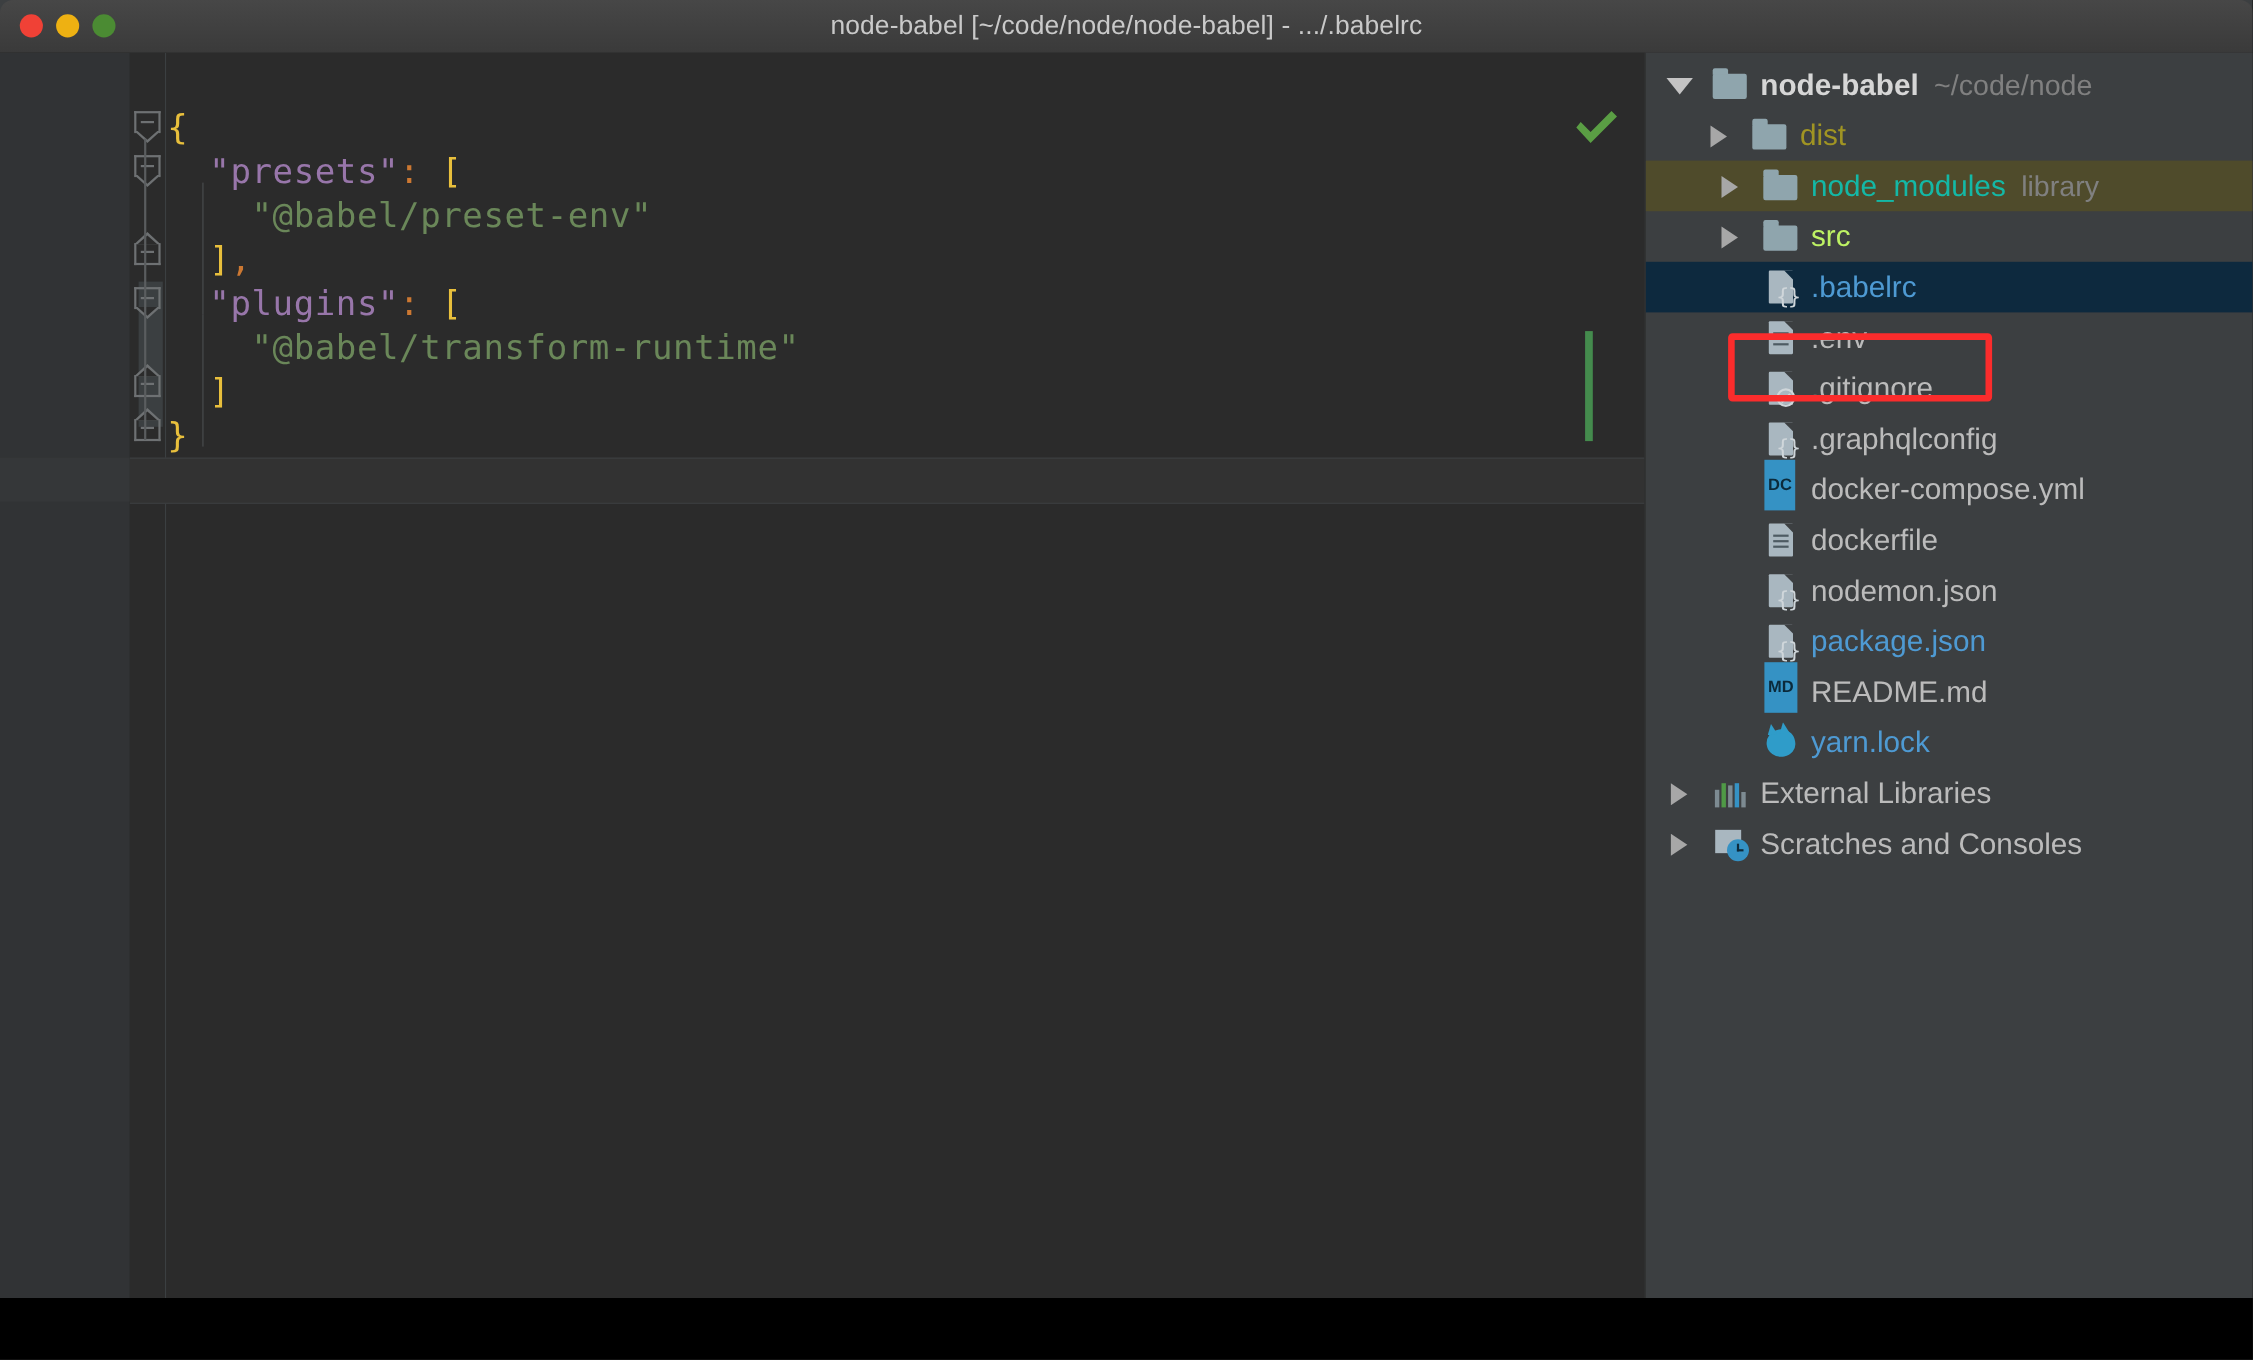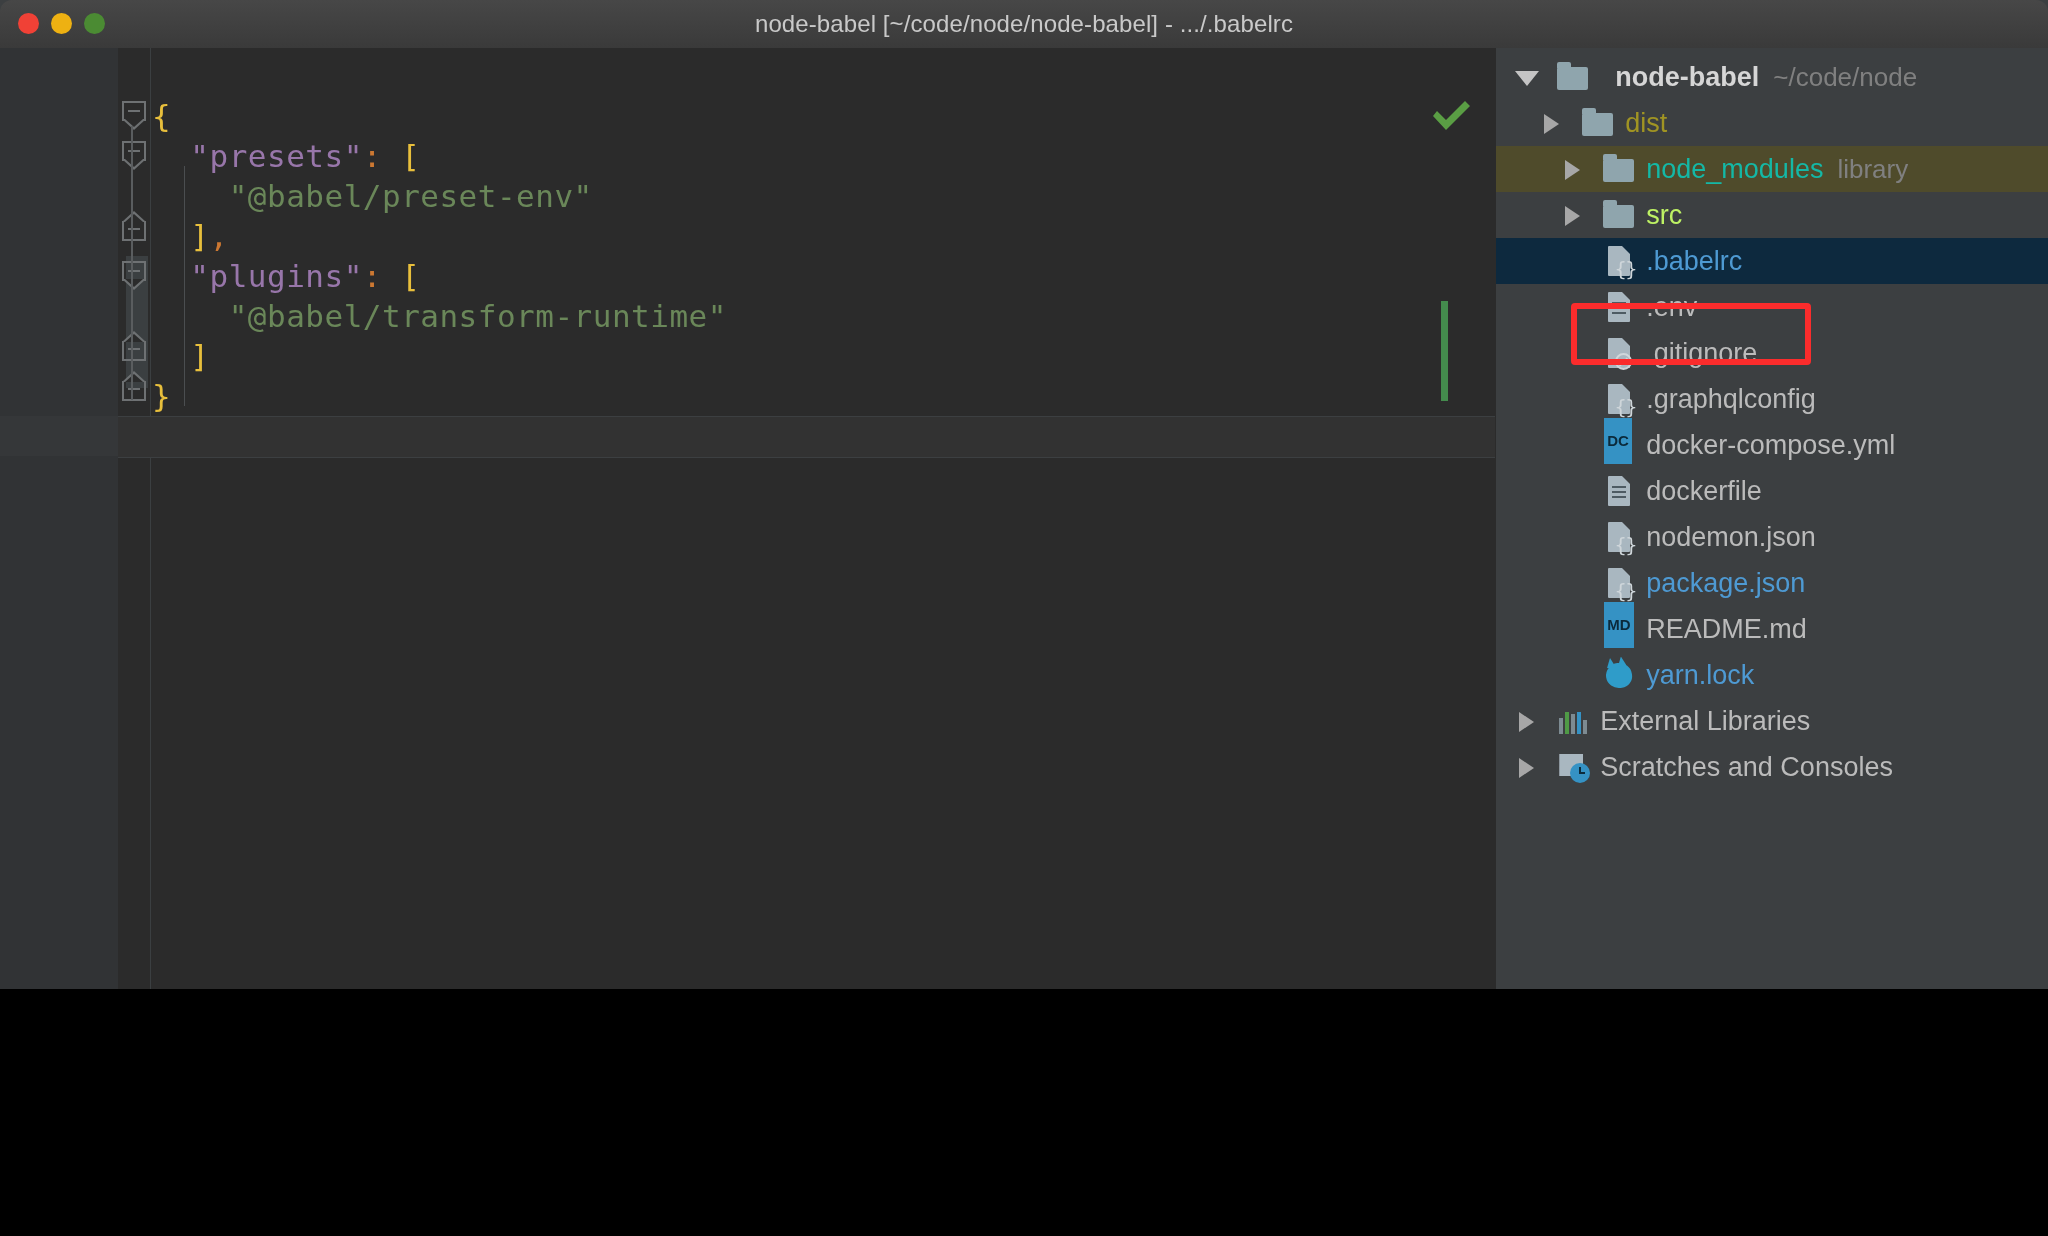--- a/index.html
+++ b/index.html
@@ -6,21 +6,21 @@
     margin: 0;
     padding: 0;
     background: #000000;
   }
   body {
     font-family: "Liberation Sans", sans-serif;
   }
   #app {
     position: relative;
     width: 2048px;
-    height: 989px;
+    height: 1180px;
     overflow: hidden;
     background: #3c3f41;
   }
 
   
   .titlebar {
     position: absolute;
     left: 0; top: 0;
     width: 2048px;
     height: 48px;
@@ -604,24 +604,24 @@
     </div>
 
     <div class="project-panel">
 
       <div class="tree" id="tree">
           <div class="tree-row" style="padding-left: 18px;">
             <span class="arrow down" style="margin-right: 18px;"></span>
             <span class="node-icon">
               <span class="ic-folder"></span>
             </span>
-            <span class="node-label bold" style="color: rgb(214, 214, 214); margin-left: 15px;">node-babel</span>
+            <span class="node-label bold" style="color: rgb(214, 214, 214);">node-babel</span>
             <span class="node-sub">~/code/node</span>
           </div>
-          <div class="tree-row" style="padding-left: 43px;">
+          <div class="tree-row" style="padding-left: 54px;">
             <span class="arrow right" style="margin-right: 18px;"></span>
             <span class="node-icon">
               <span class="ic-folder"></span>
             </span>
             <span class="node-label" style="color: rgb(160, 148, 35);">dist</span>
           </div>
           <div class="tree-row highlight" style="padding-left: 64px;">
             <span class="arrow right" style="margin-right: 18px;"></span>
             <span class="node-icon">
               <span class="ic-folder"></span>

